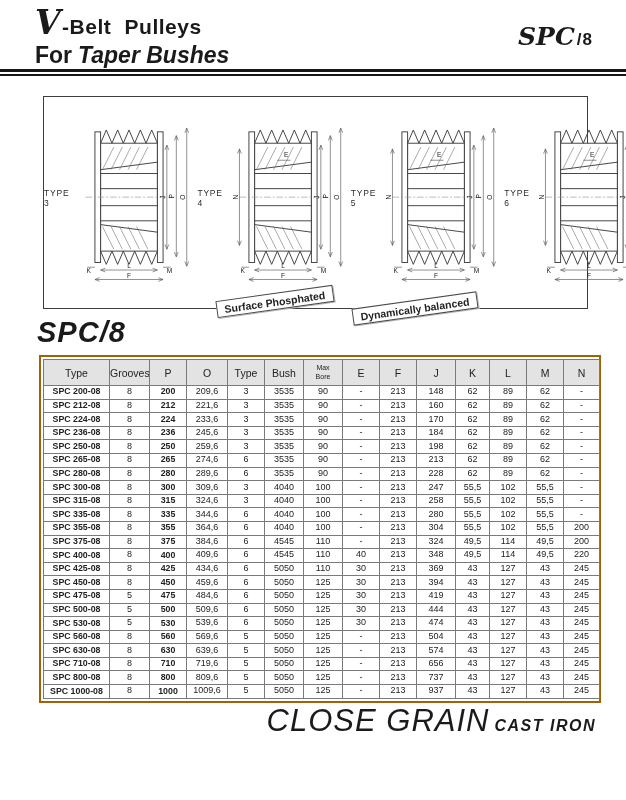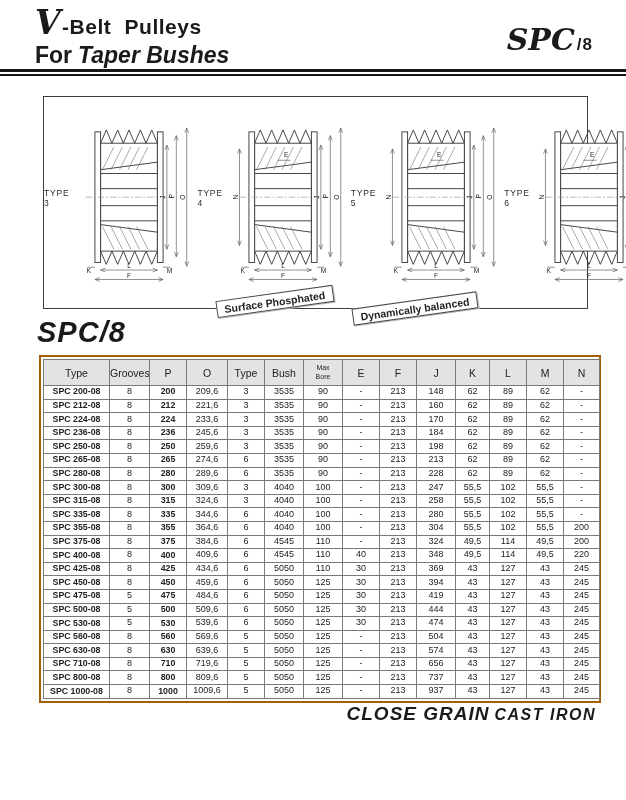--- a/index.html
+++ b/index.html
@@ -9,21 +9,21 @@
 
   
   .hdr{position:absolute;left:0;top:0;width:626px;height:84px;}
   .title-block{position:absolute;left:35px;top:6px;line-height:1.05;}
   .t1{font-size:21px;font-weight:bold;letter-spacing:.5px;word-spacing:7px;white-space:nowrap;}
   .t1 .v-serif{font-family:"DejaVu Serif",serif;font-style:italic;font-weight:bold;
                font-size:33px;margin-right:1px;}
   .t2{font-size:23px;font-weight:bold;margin-top:2px;white-space:nowrap;}
   .t2 .ital{font-style:italic;margin-left:6px;}
   .model{position:absolute;right:34px;top:22px;white-space:nowrap;}
-  .model .spc{font-family:"DejaVu Serif",serif;font-style:italic;font-weight:bold;font-size:30px;}
+  .model .spc{font-family:"DejaVu Serif",serif;font-style:italic;font-weight:bold;font-size:25px;}
   .model .sep{font-size:17px;font-weight:bold;margin-left:2px;}
   .model .sz{font-size:17px;font-weight:bold;margin-left:1px;}
   .rule{position:absolute;left:0;top:69px;width:626px;}
   .rule .r1{height:3px;background:#161616;}
   .rule .r2{height:2px;background:#161616;margin-top:2px;}
 
   
   .dbox{position:absolute;left:43px;top:96px;width:545px;height:213px;
         border:1.5px solid #3e3e3e;background:#fff;box-sizing:border-box;}
   #pulleys{display:flex;justify-content:space-around;align-items:flex-start;
@@ -53,21 +53,21 @@
           border:2px solid #a16207;background:#fff;padding:2px;box-sizing:border-box;}
   table{border-collapse:collapse;width:100%;table-layout:fixed;}
   th,td{border:1px solid #7a7a7a;text-align:center;padding:0;overflow:hidden;white-space:nowrap;}
   th{background:#e3e3e3;font-size:10.5px;font-weight:normal;height:25px;color:#222;}
   th.small{font-size:7px;line-height:1.15;}
   td{font-size:9px;height:12.6px;line-height:1.1;color:#222;}
   td.b{font-weight:bold;font-size:8.8px;}
 
   
   .foot{position:absolute;right:30px;top:703px;white-space:nowrap;}
-  .foot .fg{font-size:19px;font-weight:bold;font-style:italic;letter-spacing:1px;}
+  .foot .fg{font-size:31px;font-weight:normal;font-style:italic;letter-spacing:1px;}
   .foot .fr{font-size:16px;font-weight:bold;font-style:italic;letter-spacing:1.5px;margin-left:5px;}
 </style>
 </head>
 <body>
 
 <div class="page">
 
   <div class="hdr">
     <div class="title-block">
       <div class="t1"><span class="v-serif">V</span><span>-Belt Pulleys</span></div>

